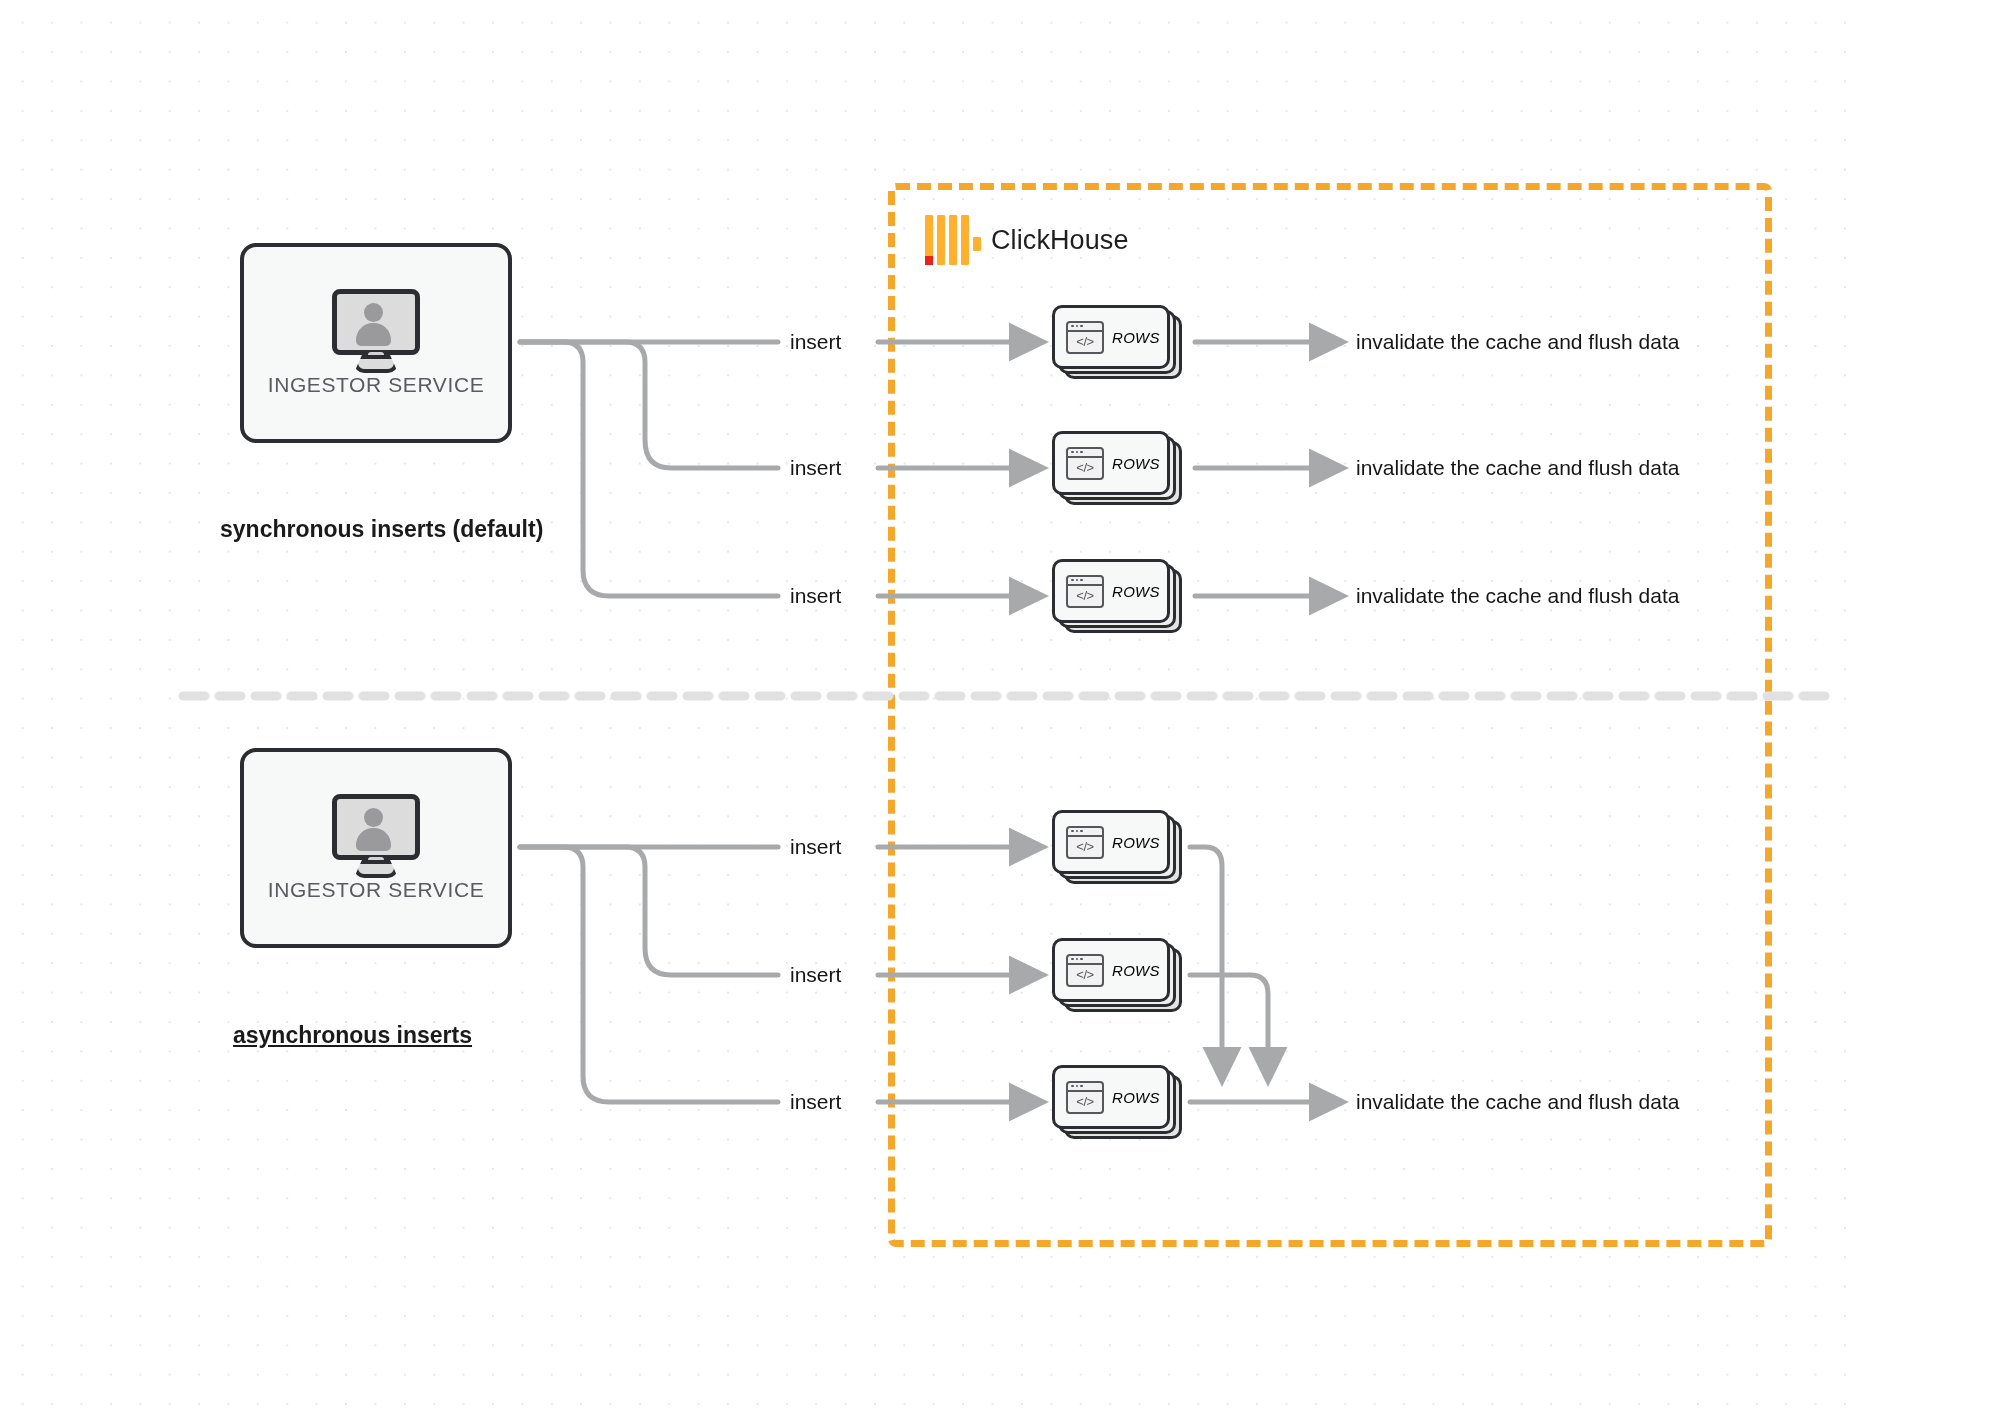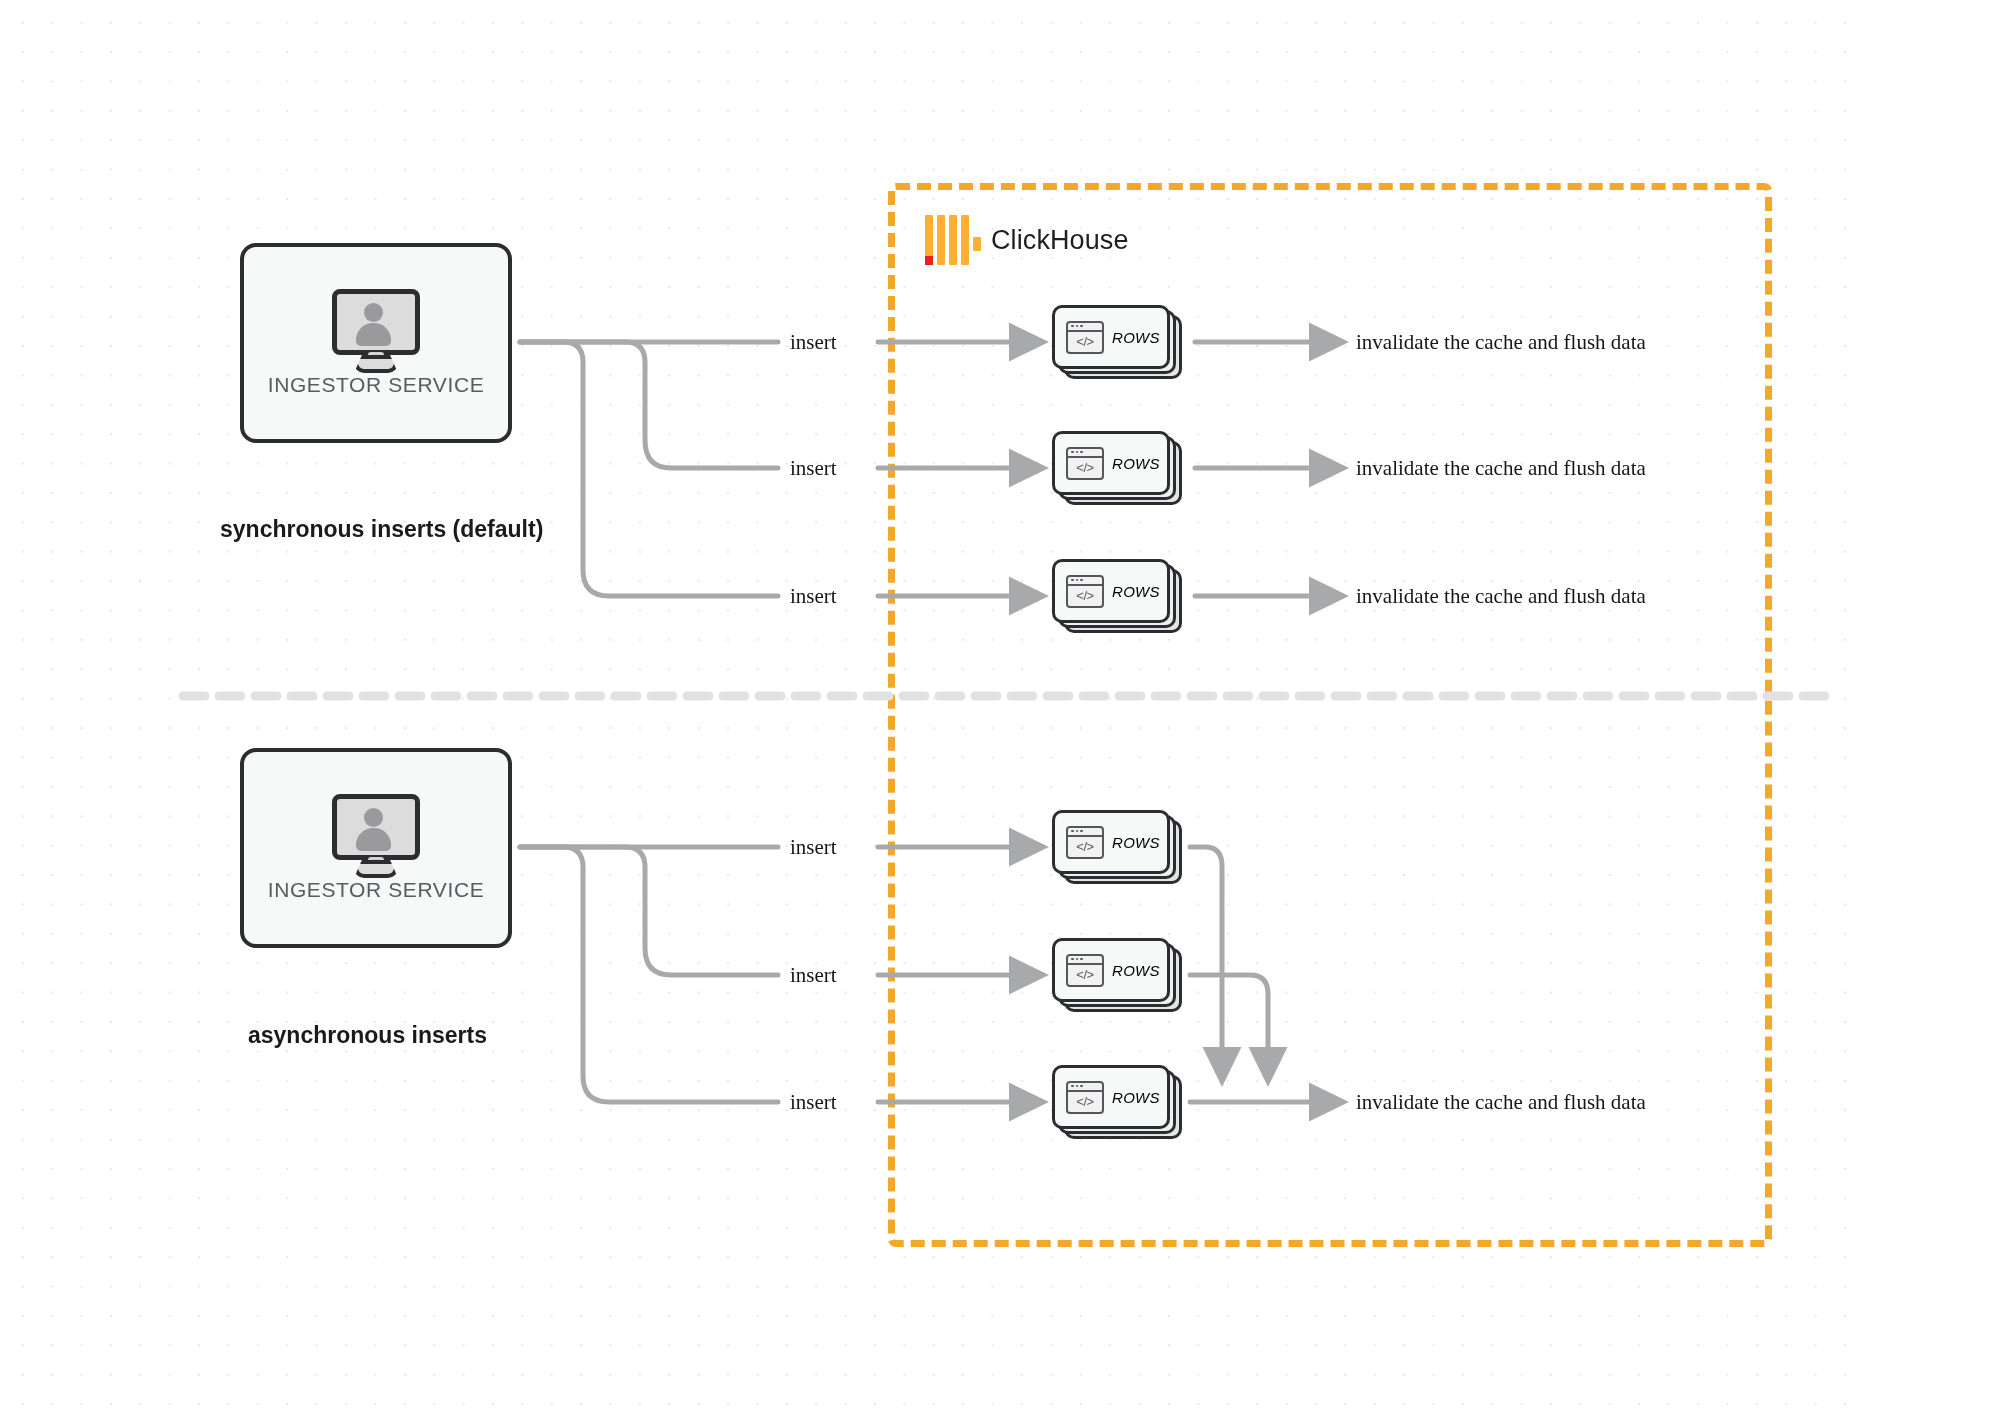--- a/index.html
+++ b/index.html
@@ -262,21 +262,20 @@
     color: #000000;
     letter-spacing: 0.3px;
   }
 
   
   .edge-label {
     position: absolute;
     font-size: 21px;
     color: #1a1a1a;
     white-space: nowrap;
-    font-family: Liberation Serif, serif;
   }
   .edge-label.insert { color: #161616; }
   .edge-label.flush { color: #161616; }
 </style>
 </head>
 <body>
 
 <div id="canvas">
 
   <div class="ch-region"></div>
@@ -406,21 +405,21 @@
     <div class="monitor">
       <div class="screen"></div>
       <div class="head"></div>
       <div class="body"></div>
       <div class="neck"></div>
       <div class="stand"></div>
     </div>
     <div class="service-label">INGESTOR SERVICE</div>
   </div>
 
-  <div class="group-caption" style="left:248px; top:1022px;">asynchronous inserts</div>
+  <div class="group-caption" style="left:233px; top:1022px;text-decoration:underline;">asynchronous inserts</div>
 
   <div class="edge-label insert" style="left:790px; top:835px;">insert</div>
   <div class="edge-label insert" style="left:790px; top:963px;">insert</div>
   <div class="edge-label insert" style="left:790px; top:1090px;">insert</div>
 
   <div class="rows-node" style="left:1052px; top:810px;">
     <div class="shadow2"></div>
     <div class="shadow1"></div>
     <div class="card">
       <div class="code-icon">

